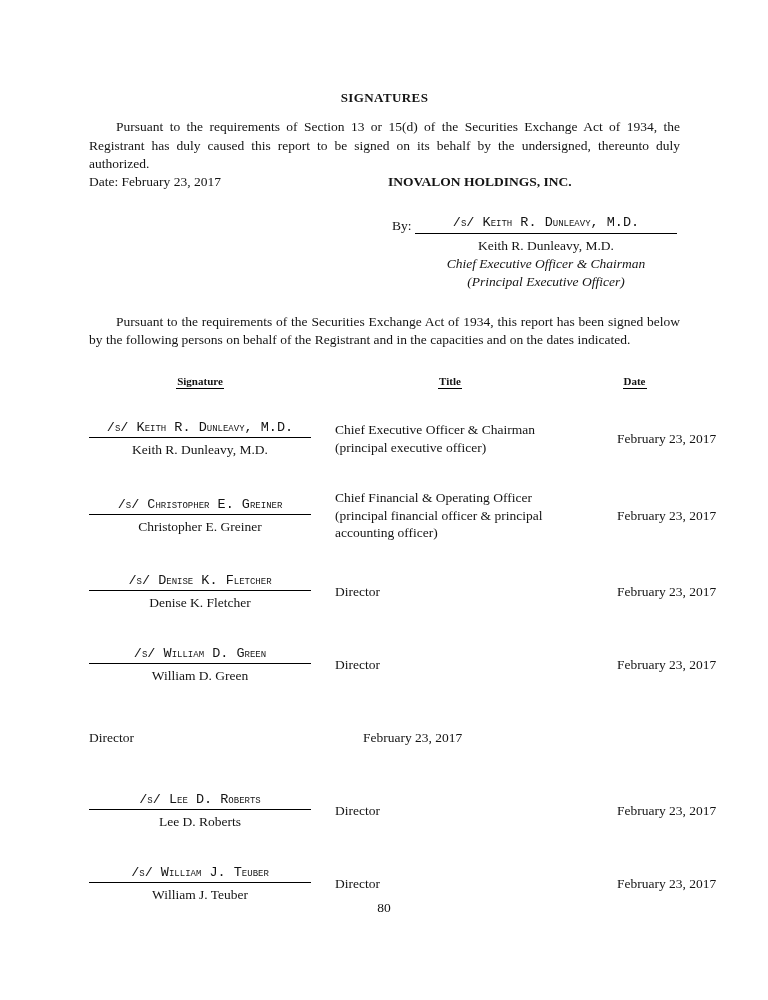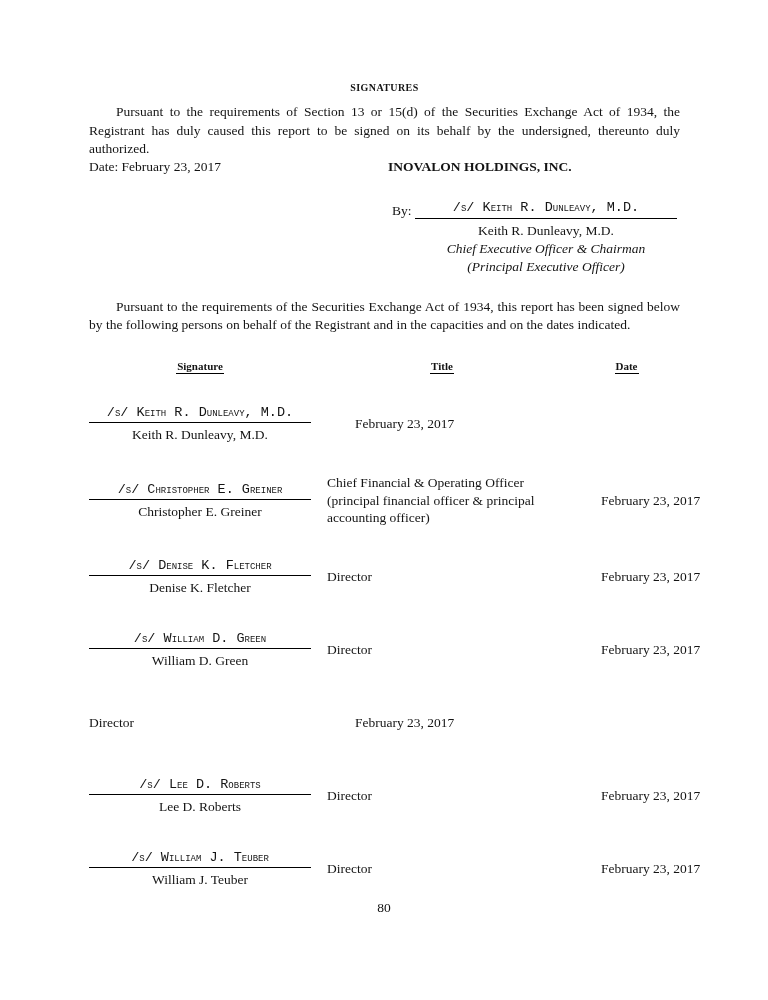--- a/index.html
+++ b/index.html
@@ -9,23 +9,23 @@
     height: 1000px;
     box-sizing: border-box;
     padding: 78px 88px 0 89px;
     background: #ffffff;
     font-family: "Liberation Serif", "DejaVu Serif", serif;
     font-size: 13.5px;
     color: #141414;
     overflow: hidden;
   }
   .doc-title {
-    margin: 4px;
+    margin: 12px;
     text-align: center;
-    font-size: 10px;
+    font-size: 13px;
     font-weight: bold;
     letter-spacing: 0.4px;
   }
   .para {
     margin: 10px 0 0 0;
     text-align: justify;
     text-indent: 27px;
     line-height: 1.38;
   }
   .date-company {
@@ -44,21 +44,21 @@
     padding-bottom: 3px;
   }
   .smallcaps { font-variant: small-caps; font-family: Liberation Mono, monospace; }
   .by-sub { margin-left: 326px; width: 262px; text-align: center; margin-top: 3px; line-height: 1.35; }
   .italic { font-style: italic; text-align: center; }
   .para2 { margin-top: 21px; }
   .sig-table { margin-top: 23px; }
   .grid-row {
     display: grid;
     grid-template-columns: 222px 230px 1fr;
-    column-gap: 16px;
+    column-gap: 24px;
   }
   .hdr { text-align: center; }
   .hdr-text {
     font-weight: bold;
     font-size: 11px;
     border-bottom: 1px solid #000;
     padding: 0 1px 1px 1px;
   }
   .sig-row {
     align-items: center;
@@ -121,20 +121,21 @@
       <div class="hdr">
         <span class="hdr-text">Date</span>
       </div>
     </div>
 
     <div class="grid-row sig-row">
       <div class="sig-cell">
         <div class="sig-line smallcaps">/s/ Keith R. Dunleavy, M.D.</div>
         <div class="sig-name">Keith R. Dunleavy, M.D.</div>
       </div>
+      <div class="title-cell">Chief Executive Officer &amp; Chairman (principal executive officer)</div>
       <div class="date-cell">February 23, 2017</div>
     </div>
 
     <div class="grid-row sig-row">
       <div class="sig-cell">
         <div class="sig-line smallcaps">/s/ Christopher E. Greiner</div>
         <div class="sig-name">Christopher E. Greiner</div>
       </div>
       <div class="title-cell">Chief Financial &amp; Operating Officer (principal financial officer &amp; principal accounting officer)</div>
       <div class="date-cell">February 23, 2017</div>

